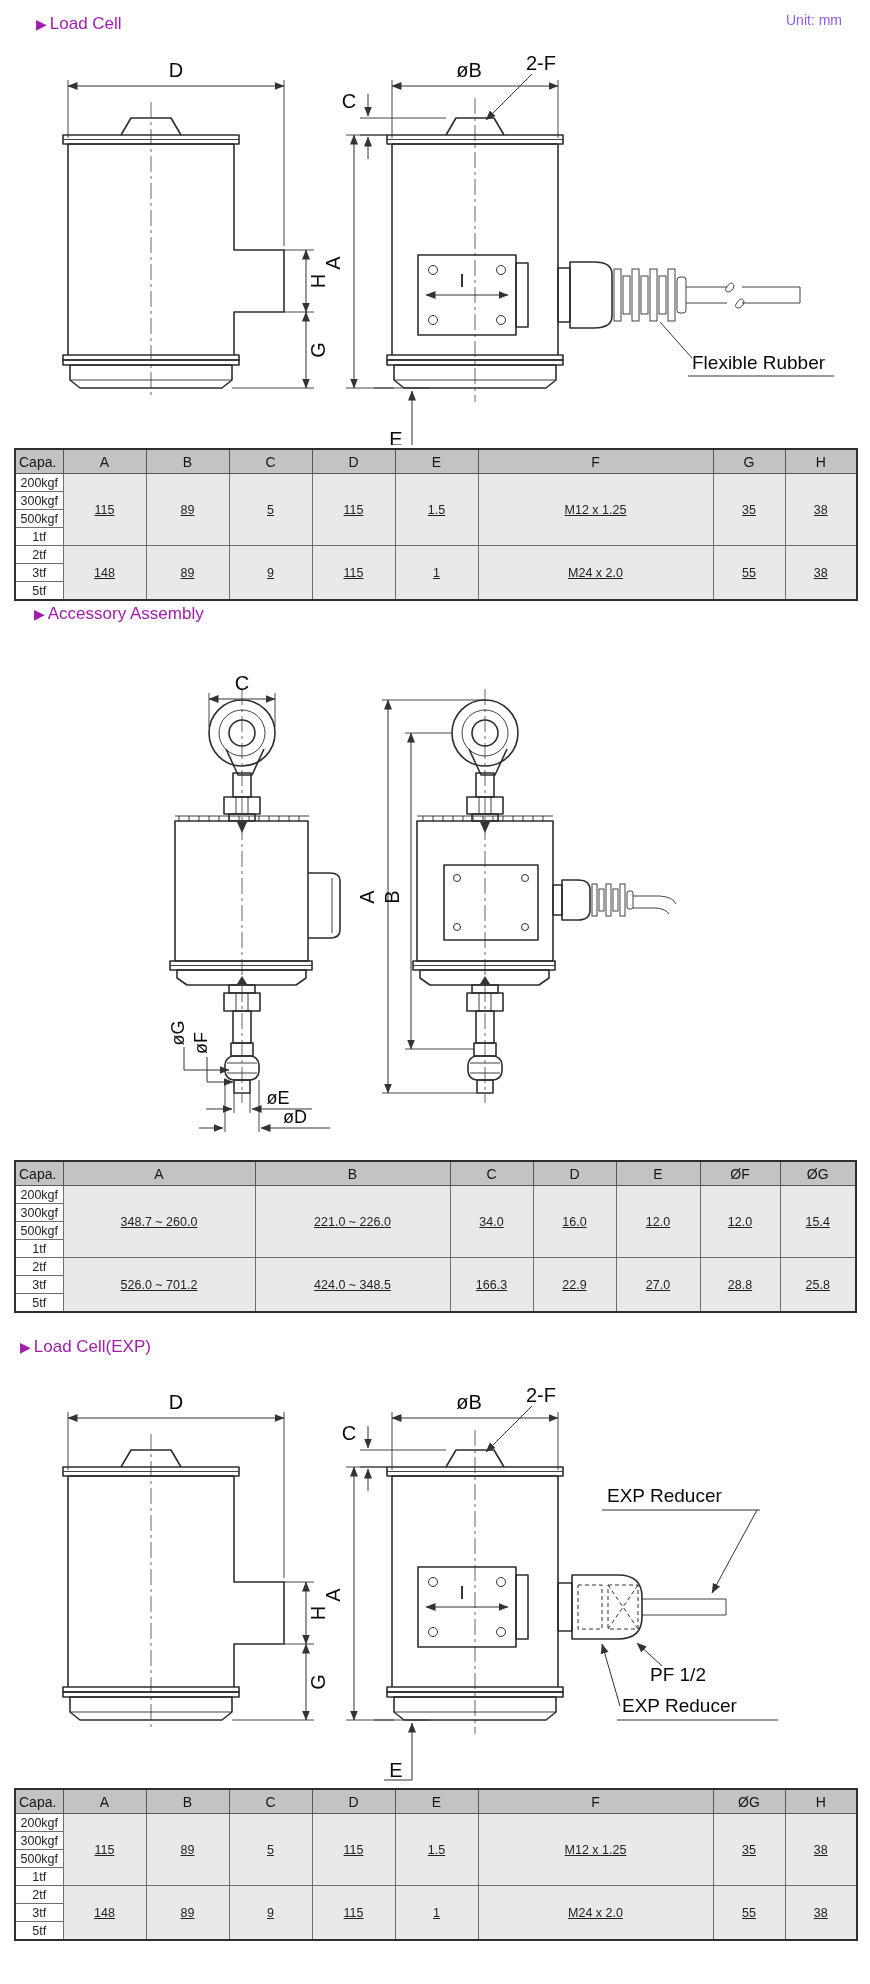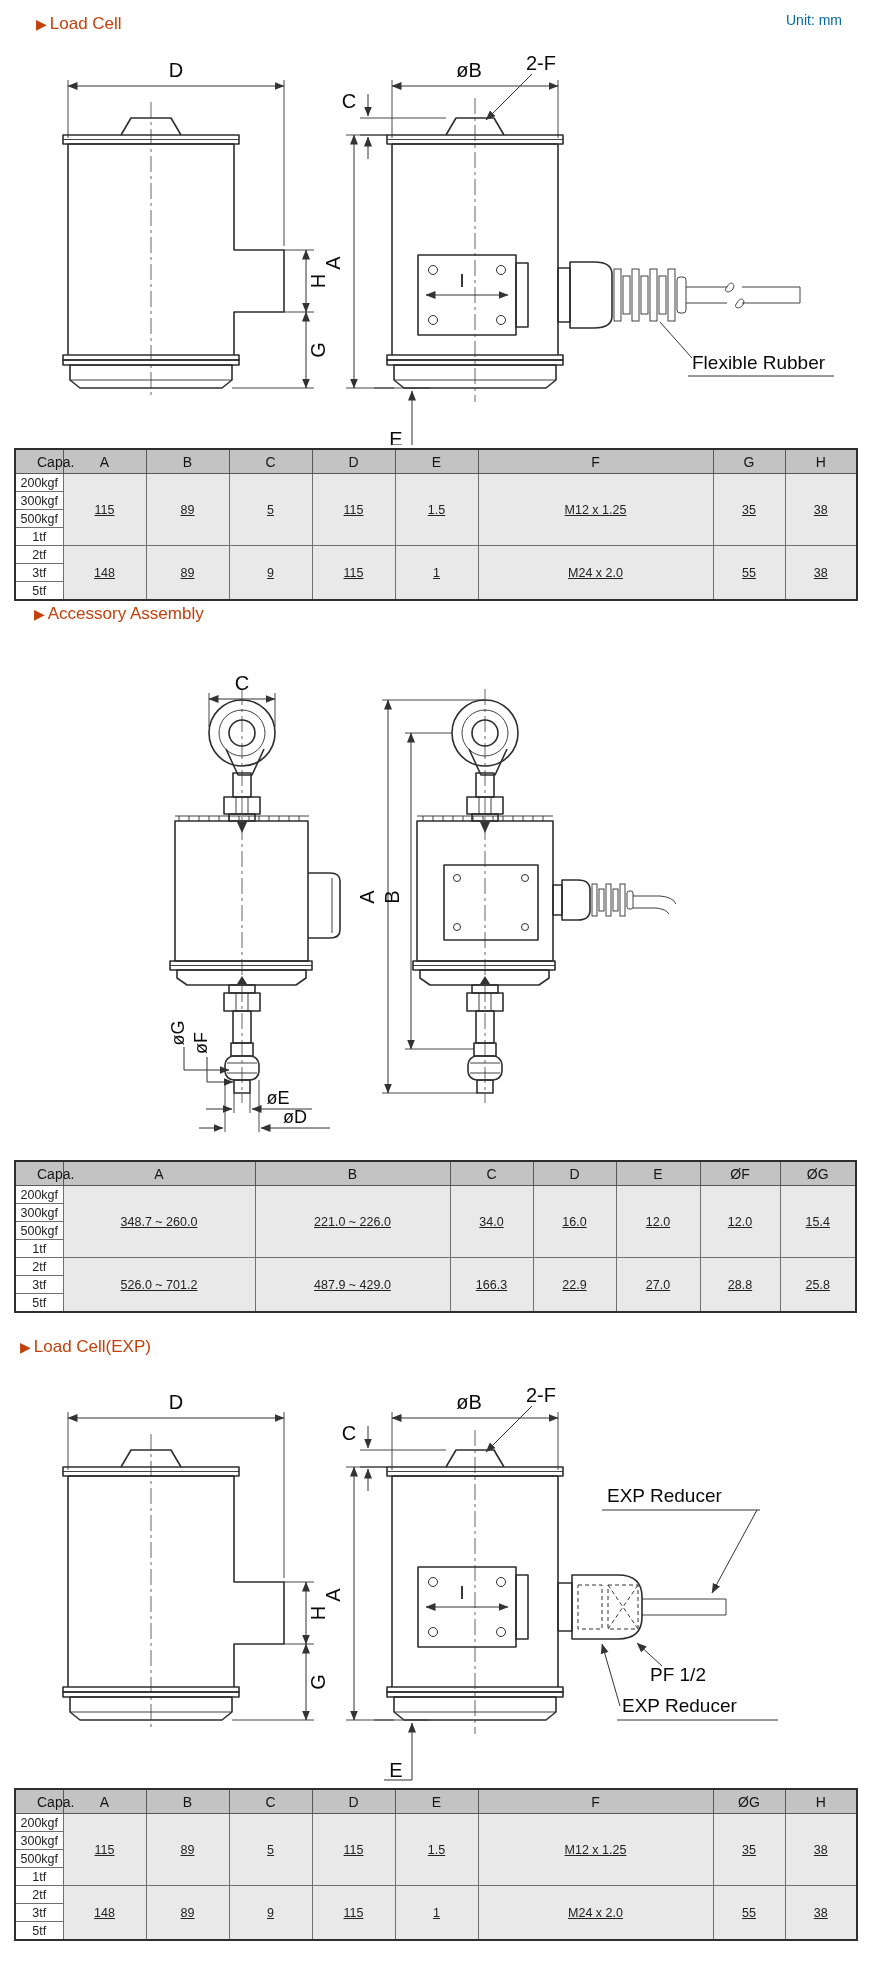--- a/index.html
+++ b/index.html
@@ -1,40 +1,40 @@
 <!DOCTYPE html>
 <html><head>
 <meta charset="utf-8">
 <style>
   html,body{margin:0;padding:0;}
   body{width:870px;height:1984px;position:relative;background:#ffffff;
        font-family:"Liberation Sans",sans-serif;color:#111;}
-  .sec-h{position:absolute;font-size:17px;color:#c2410c;white-space:nowrap;}
+  .sec-h{position:absolute;font-size:17px;color:#a21caf;white-space:nowrap;}
   .sec-h .mark{font-size:14px;margin-right:3px;}
-  .unit{position:absolute;top:12px;right:28px;font-size:14px;color:#0369a1;}
+  .unit{position:absolute;top:12px;right:28px;font-size:14px;color:#8b5cf6;}
   .drw{position:absolute;left:0;}
   
   .ln{stroke:#2e2e2e;stroke-width:1.6;fill:none;stroke-linejoin:round;}
   .ln2{stroke:#2e2e2e;stroke-width:0.9;fill:none;}
   .cl{stroke:#555;stroke-width:0.9;fill:none;stroke-dasharray:16 4 3 4;}
   .ext{stroke:#333;stroke-width:0.9;fill:none;}
   .dim{stroke:#333;stroke-width:1;fill:none;marker-start:url(#ar);marker-end:url(#ar);}
   .ldr{stroke:#333;stroke-width:1;fill:none;marker-end:url(#ar);}
   .pln{stroke:#333;stroke-width:1;fill:none;}
   .dsh{stroke:#333;stroke-width:1;fill:none;stroke-dasharray:4 3;}
   .dl{font-family:"Liberation Sans",sans-serif;font-size:20px;fill:#0a0a0a;}
   .dls{font-family:"Liberation Sans",sans-serif;font-size:18px;fill:#0a0a0a;}
   .co{font-family:"Liberation Sans",sans-serif;font-size:19px;fill:#0a0a0a;}
   .hole{stroke:#2e2e2e;stroke-width:1;fill:#fff;}
   
   .tbl-wrap{position:absolute;left:14px;width:842px;}
   .dim-table{border-collapse:collapse;table-layout:fixed;width:842px;border:2px solid #2f2f2f;}
   .dim-table th{background:#c3c3c3;border:1px solid #585858;font-weight:400;
                 font-size:14px;height:23px;padding:0;color:#161616;text-align:center;}
-  .dim-table th.capa-h{text-align:left;padding-left:21px;}
+  .dim-table th.capa-h{text-align:left;padding-left:3px;}
   .dim-table td{border:1px solid #6f6f6f;font-size:12.5px;height:17px;padding:0;
                 text-align:center;color:#222;}
   .dim-table td.capa{background:#ffffff;border-radius:6px;}
   .dim-table td.val{background:#e9e9e9;text-decoration:underline;}
   .dim-table tr.group-start td{border-top:1.5px solid #3c3c3c;}
 </style>
 </head>
 <body>
 
 <div class="sec-h" style="top:14px;left:36px">
@@ -370,21 +370,21 @@
         </tr>
         <tr>
           <td class="capa">500kgf</td>
         </tr>
         <tr>
           <td class="capa">1tf</td>
         </tr>
         <tr class="group-start">
           <td class="capa">2tf</td>
           <td class="val" rowspan="3">526.0 ~ 701.2</td>
-          <td class="val" rowspan="3">487.9 ~ 429.0</td>
+          <td class="val" rowspan="3">424.0 ~ 348.5</td>
           <td class="val" rowspan="3">166.3</td>
           <td class="val" rowspan="3">22.9</td>
           <td class="val" rowspan="3">27.0</td>
           <td class="val" rowspan="3">28.8</td>
           <td class="val" rowspan="3">25.8</td>
         </tr>
         <tr>
           <td class="capa">3tf</td>
         </tr>
         <tr>

